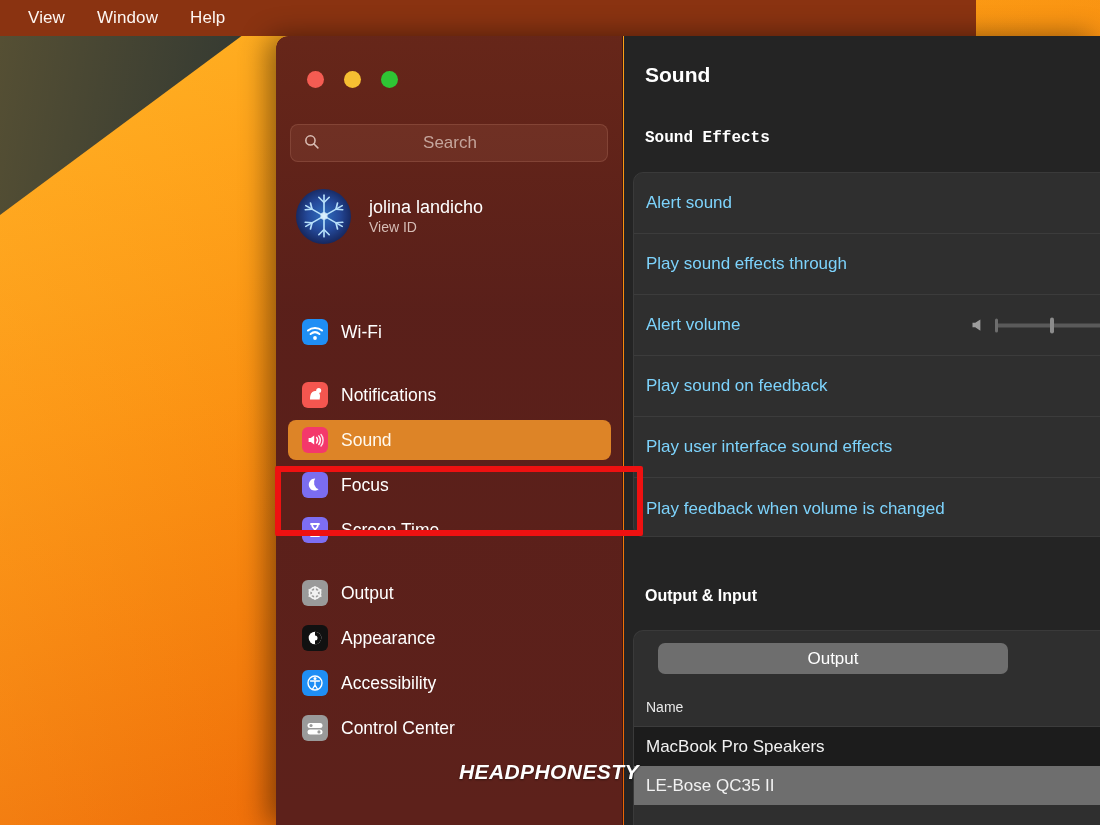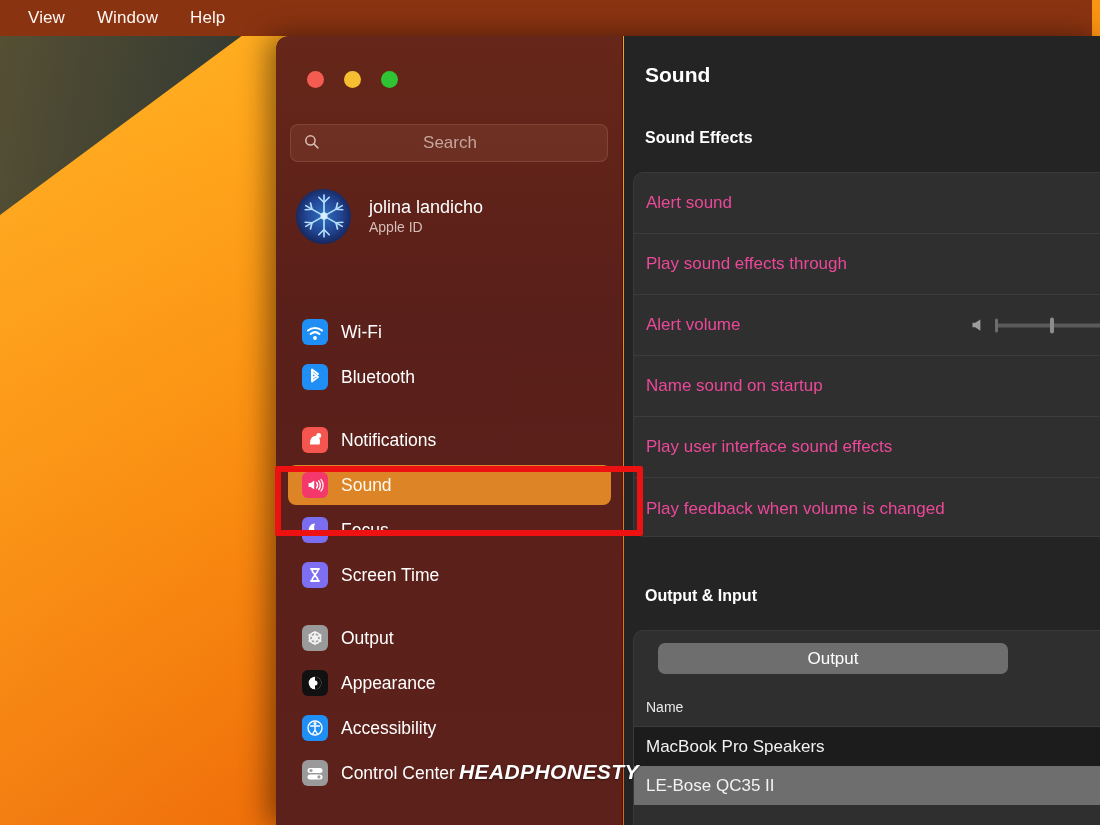--- a/index.html
+++ b/index.html
@@ -22,21 +22,21 @@
     clip-path: polygon(0 0, 290px 0, 0 215px);
   }
   .wall-shade {
     position: absolute; left: 0; top: 0; width: 1100px; height: 825px;
     background: linear-gradient(100deg, rgba(255,190,60,0.30) 0%, rgba(255,140,20,0.0) 45%, rgba(200,60,0,0.10) 100%);
     pointer-events: none;
   }
 
   
   .menubar {
-    position: absolute; left: 0; top: 0; width: 1092px; height: 36px;
+    position: absolute; left: 0; top: 0; width: 976px; height: 36px;
     background: #8a3311;
     display: flex; align-items: center;
     padding-left: 12px;
     color: #fff;
   }
   .menubar .mi {
     font-size: 17px; color: #fdf6f2; padding: 0 16px; letter-spacing: 0.1px;
   }
 
   
@@ -118,37 +118,37 @@
     color: #fff;
   }
   .detail-title {
     position: absolute; left: 21px; top: 27px;
     font-size: 21px; font-weight: bold; color: #fff;
   }
   .section-head {
     position: absolute; left: 21px;
     font-size: 16px; font-weight: bold; color: #ffffff;
   }
-  #sec-sound-effects { top: 93px; }
+  #sec-sound-effects { top: 93px; font-family: Liberation Mono, monospace; }
   #sec-output-input { top: 551px; }
 
   .card {
     position: absolute; left: 9px; width: 520px;
     background: #2f2f2f;
     border: 1px solid #3a3a3a;
     border-radius: 10px;
     overflow: hidden;
   }
   #card-effects { top: 136px; height: 365px; }
   .row {
     position: relative; height: 61px; display: flex; align-items: center;
     padding-left: 12px; border-bottom: 1px solid #3c3c3c;
   }
   .row:last-child { border-bottom: 0; }
-  .row .row-label { font-size: 17px; color: #ec4899; white-space: nowrap; }
+  .row .row-label { font-size: 17px; color: #7dd3fc; white-space: nowrap; }
 
   .slider-wrap {
     position: absolute; left: 336px; top: 50%; transform: translateY(-50%);
     display: flex; align-items: center; gap: 9px;
   }
   .spk svg { display: block; width: 17px; height: 15px; }
   .track {
     position: relative; width: 175px; height: 4px; border-radius: 2px; background: #5a5a5a;
   }
   .knob {
@@ -252,49 +252,40 @@
               <line x1="27" y1="63" x2="14" y2="62"></line>
                 <line x1="27" y1="63" x2="24" y2="75"></line>
               <line x1="73" y1="37" x2="86" y2="38"></line>
                 <line x1="73" y1="37" x2="76" y2="25"></line>
             </g>
             <circle cx="50" cy="50" r="7" fill="#dff3ff" opacity="0.85"></circle>
           </svg>
         </div>
         <div>
           <div class="profile-name">jolina landicho</div>
-          <div class="profile-sub">Apple ID</div>
+          <div class="profile-sub">View ID</div>
         </div>
       </div>
 
       <div class="nav">
 
         <div class="nav-item">
           <span class="ico">
             <svg viewBox="0 0 26 26">
                 <rect width="26" height="26" rx="6" fill="#1f8ef5"></rect>
               <g fill="none" stroke="#fff" stroke-width="2" stroke-linecap="round">
                 <path d="M6 11.5c4-3.4 10-3.4 14 0"></path>
                   <path d="M8.6 15c2.6-2.2 6.2-2.2 8.8 0"></path>
               </g>
                 <circle cx="13" cy="19" r="1.9" fill="#fff"></circle>
               </svg>
           </span>
           <span class="label">Wi-Fi</span>
         </div>
 
-        <div class="nav-item">
-          <span class="ico">
-            <svg viewBox="0 0 26 26">
-                <rect width="26" height="26" rx="6" fill="#1f8ef5"></rect>
-              <path d="M10 8.5l6 4.5-6 4.5V5.5l6 4.5-6 4.5" fill="none" stroke="#fff" stroke-width="1.9" stroke-linejoin="round" stroke-linecap="round"></path>
-              </svg>
-          </span>
-          <span class="label">Bluetooth</span>
-        </div>
 
 
         <div class="nav-gap"></div>
 
         <div class="nav-item">
           <span class="ico">
             <svg viewBox="0 0 26 26">
                 <rect width="26" height="26" rx="6" fill="#f4564f"></rect>
               <path d="M8 17.6c0-3.6.6-6.2 2.4-7.6 1-.8 2.3-1.1 3.2-1.1 2.6 0 4.4 2.1 4.4 5.2 0 1.6-.3 2.6-.3 3.5z" fill="#fff"></path>
               <circle cx="16.7" cy="8.6" r="2.5" fill="#fff"></circle>
@@ -420,21 +411,21 @@
                   <path d="M11 2L5.5 5.6H2.6v4.8h2.9L11 14z" fill="#9d9d9d"></path>
                 </svg>
             </span>
             <span class="track">
               <span class="cap-l"></span>
               <span class="knob"></span>
             </span>
           </span>
         </div>
         <div class="row">
-          <span class="row-label">Name sound on startup</span>
+          <span class="row-label">Play sound on feedback</span>
         </div>
         <div class="row">
           <span class="row-label">Play user interface sound effects</span>
         </div>
         <div class="row">
           <span class="row-label">Play feedback when volume is changed</span>
         </div>
       </div>
 
       <div class="section-head" id="sec-output-input">Output &amp; Input</div>

